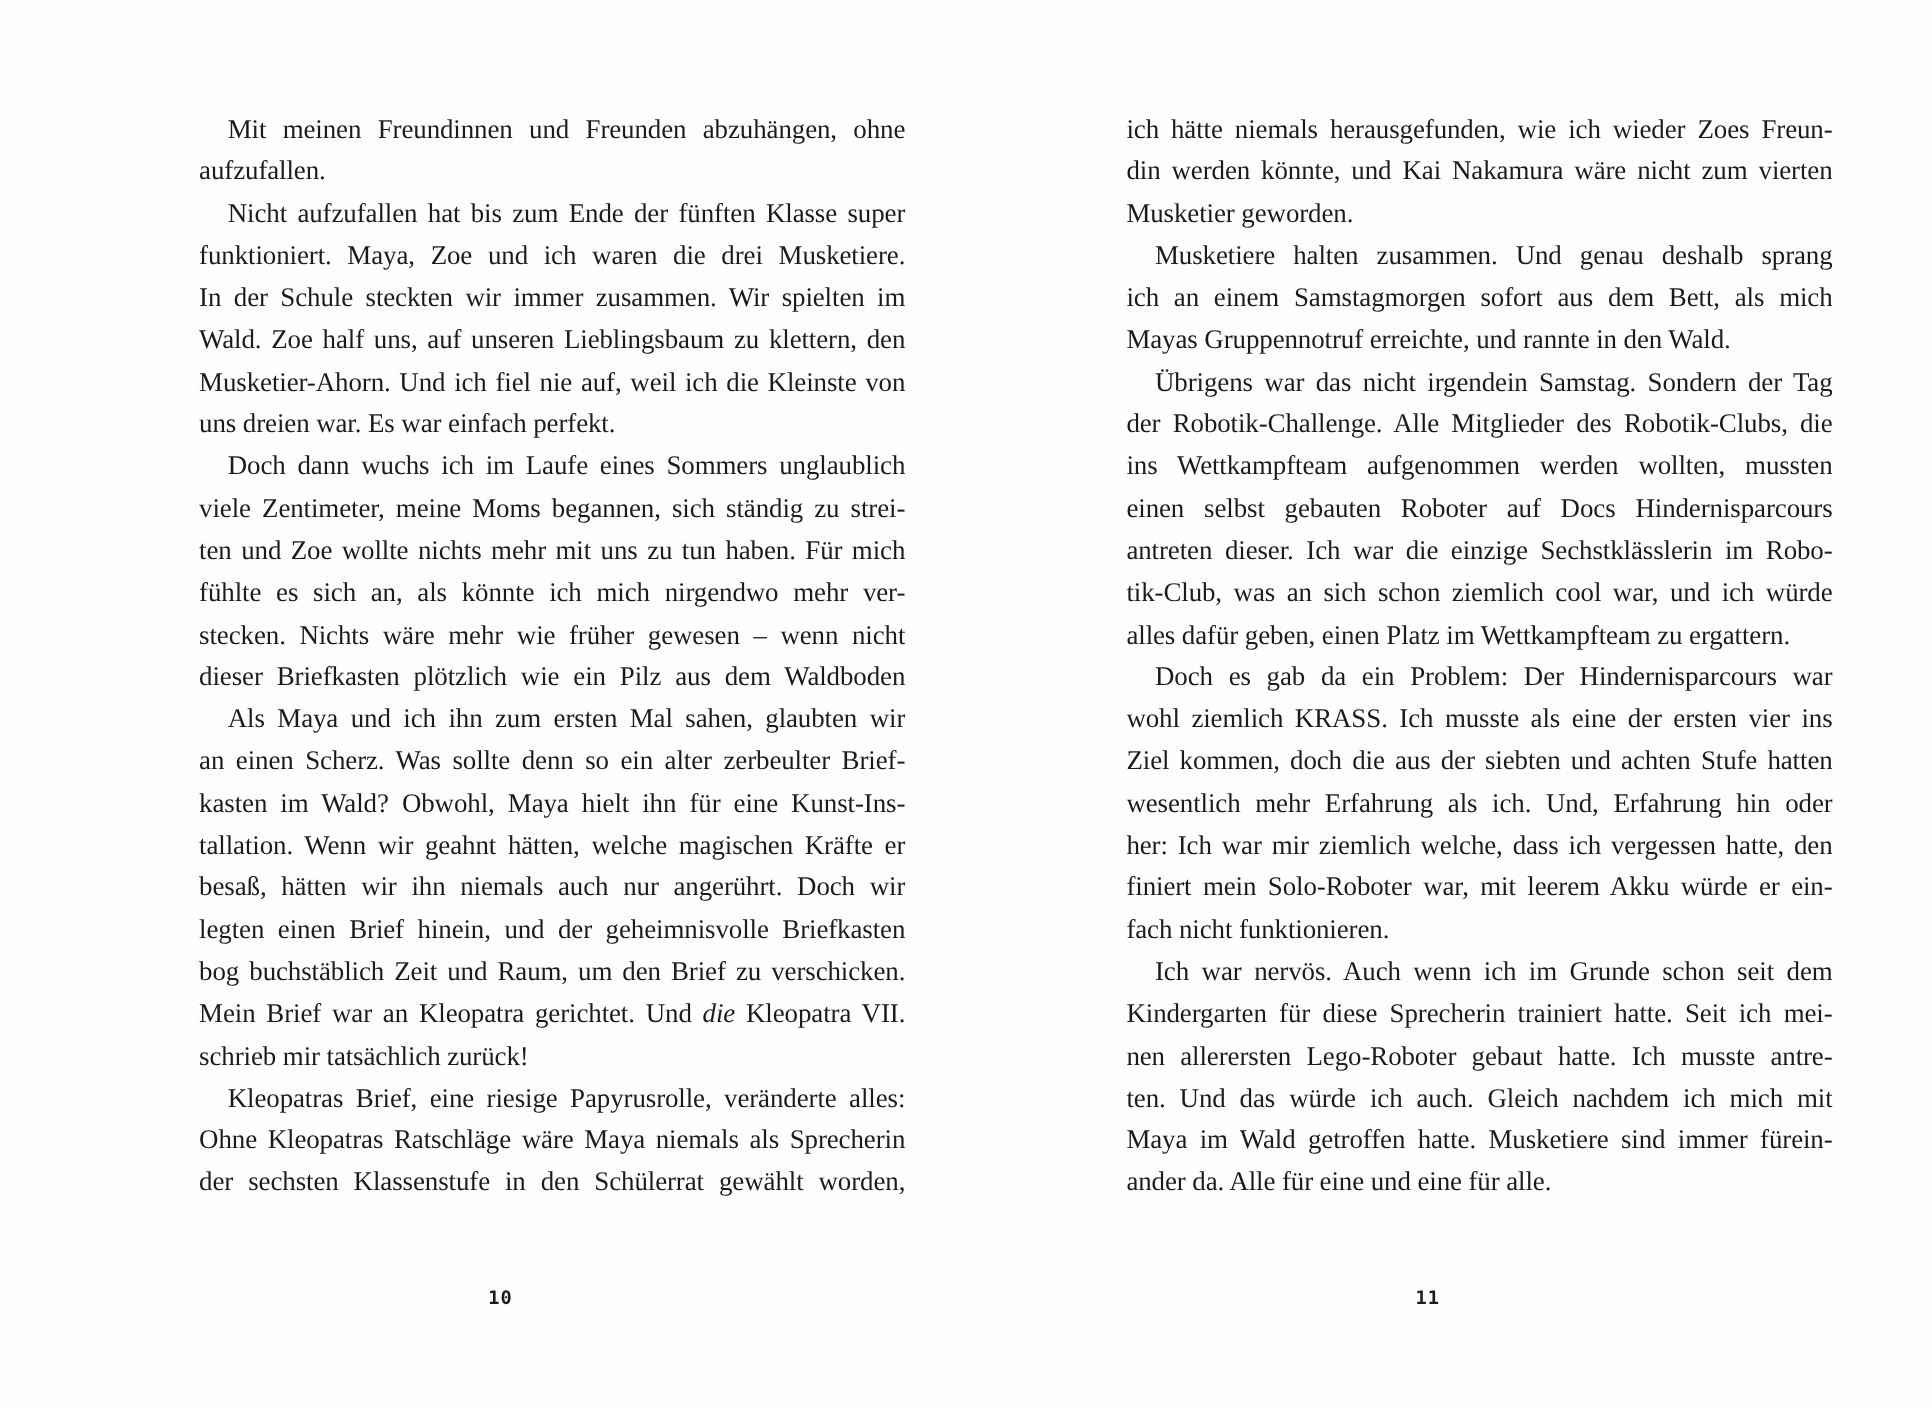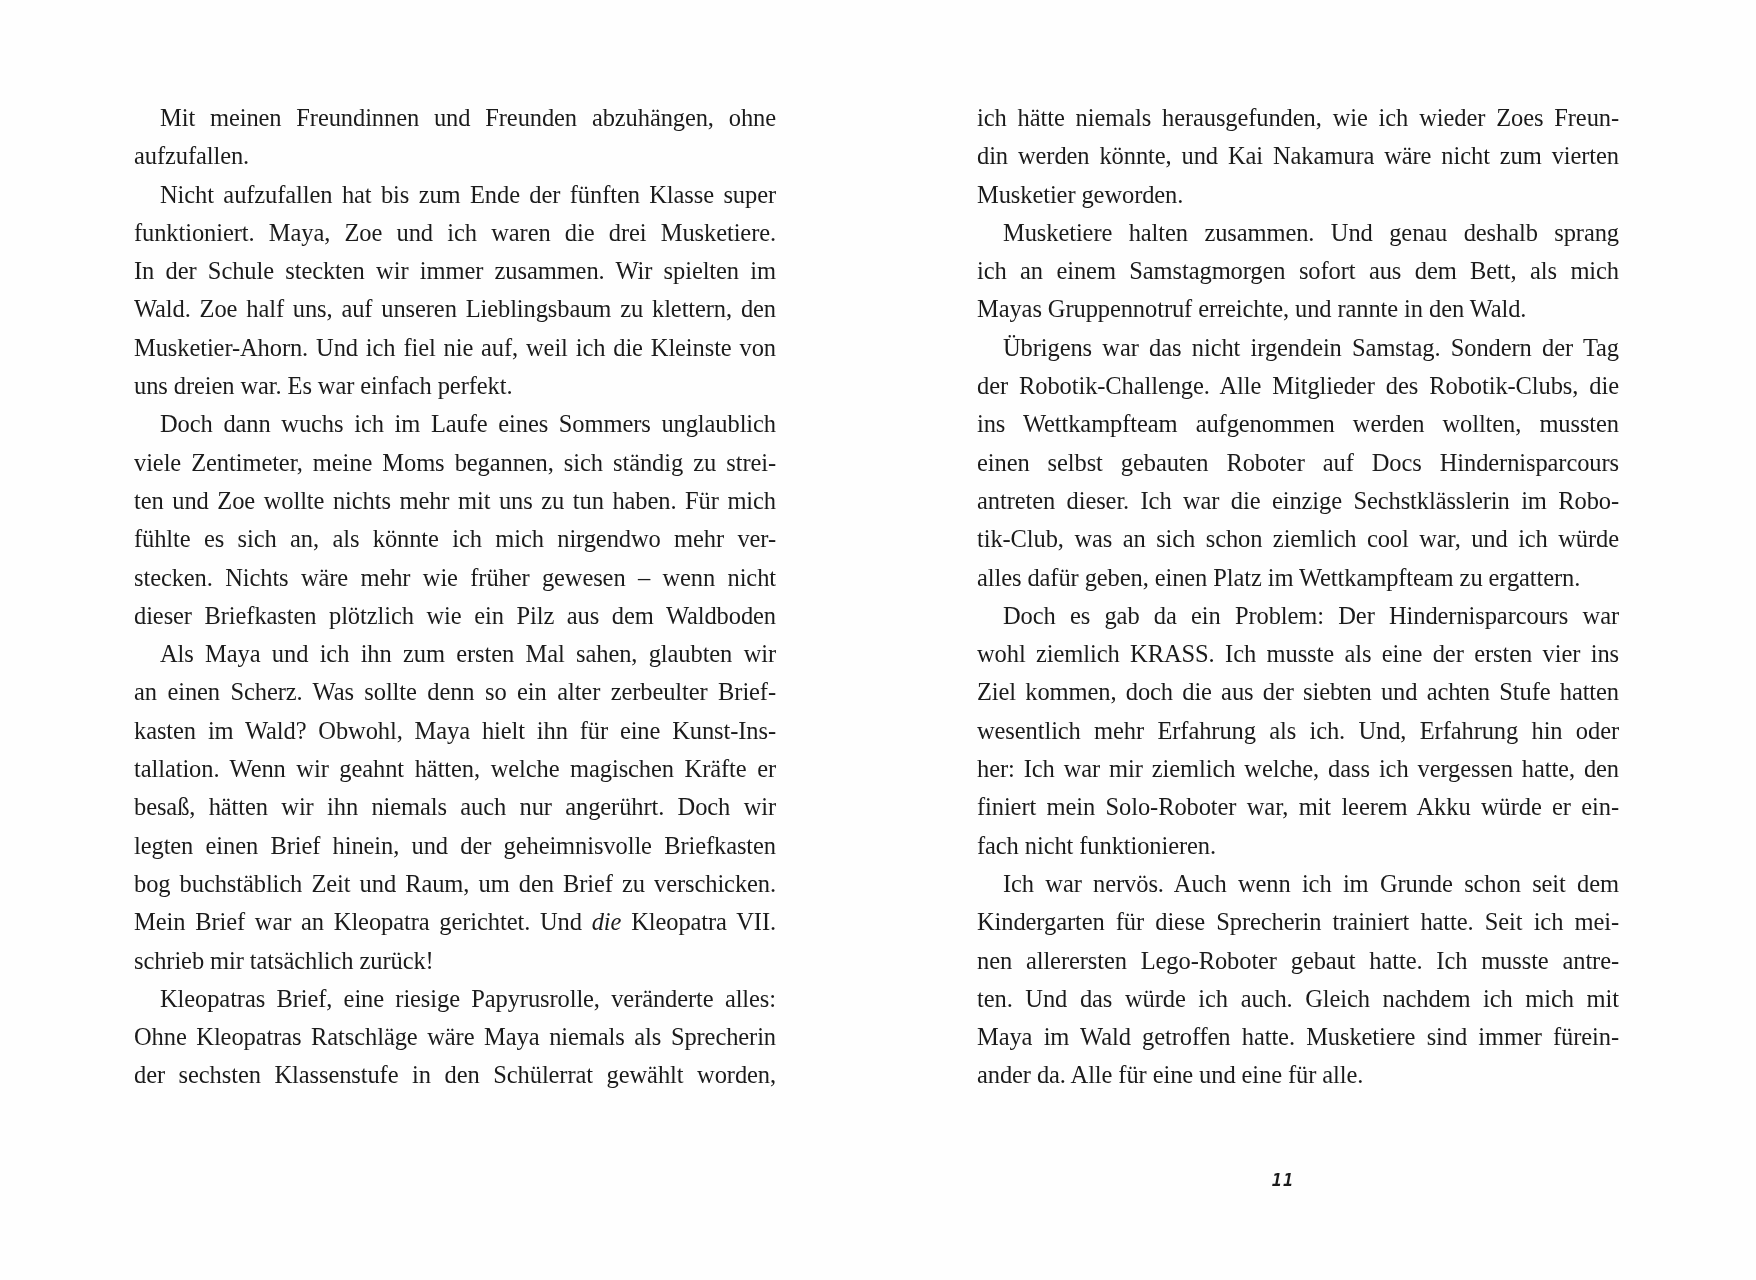--- a/index.html
+++ b/index.html
@@ -25,20 +25,21 @@
     top: 0;
     width: 878px;
     height: 1280px;
   }
   .page.left  { left: 0; }
   .page.right { left: 878px; }
   .text-block {
     position: absolute;
     top: 99px;
     width: 642px;
+    margin-left: 47px;
   }
   .page.left  .text-block { left: 134px; }
   .page.right .text-block { left: 99px; }   
   .line {
     font-size: 24.5px;
     line-height: 38.3px;
     height: 38.3px;
     overflow: hidden;
     text-align: justify;
     text-align-last: justify;
@@ -53,21 +54,21 @@
     top: 1170px;
     width: 642px;
     text-align: center;
     font-family: "DejaVu Sans Mono", monospace;
     font-weight: 700;
     font-size: 17px;
     letter-spacing: 1px;
     color: #1b1b1b;
   }
   .page.left  .folio { left: 134px; }
-  .page.right .folio { left: 84px; font-style: italic; }
+  .page.right .folio { left: 99px; }
 </style>
 </head>
 <body>
 
 <div class="spread">
 
   <div class="page left">
     <div class="text-block">
         <div class="line indent">Mit meinen Freundinnen und Freunden abzuhängen, ohne</div>
         <div class="line plast">aufzufallen.</div>
@@ -89,20 +90,21 @@
         <div class="line">tallation. Wenn wir geahnt hätten, welche magischen Kräfte er</div>
         <div class="line">besaß, hätten wir ihn niemals auch nur angerührt. Doch wir</div>
         <div class="line">legten einen Brief hinein, und der geheimnisvolle Briefkasten</div>
         <div class="line">bog buchstäblich Zeit und Raum, um den Brief zu verschicken.</div>
         <div class="line"><span>Mein Brief war an Kleopatra gerichtet. Und </span><span class="em">die</span><span> Kleopatra VII.</span></div>
         <div class="line plast">schrieb mir tatsächlich zurück!</div>
         <div class="line indent">Kleopatras Brief, eine riesige Papyrusrolle, veränderte alles:</div>
         <div class="line">Ohne Kleopatras Ratschläge wäre Maya niemals als Sprecherin</div>
         <div class="line">der sechsten Klassenstufe in den Schülerrat gewählt worden,</div>
       </div>
+    <div class="folio">10</div>
   </div>
 
   <div class="page right">
     <div class="text-block">
         <div class="line">ich hätte niemals herausgefunden, wie ich wieder Zoes Freun-</div>
         <div class="line">din werden könnte, und Kai Nakamura wäre nicht zum vierten</div>
         <div class="line plast">Musketier geworden.</div>
         <div class="line indent">Musketiere halten zusammen. Und genau deshalb sprang</div>
         <div class="line">ich an einem Samstagmorgen sofort aus dem Bett, als mich</div>
         <div class="line plast">Mayas Gruppennotruf erreichte, und rannte in den Wald.</div>

